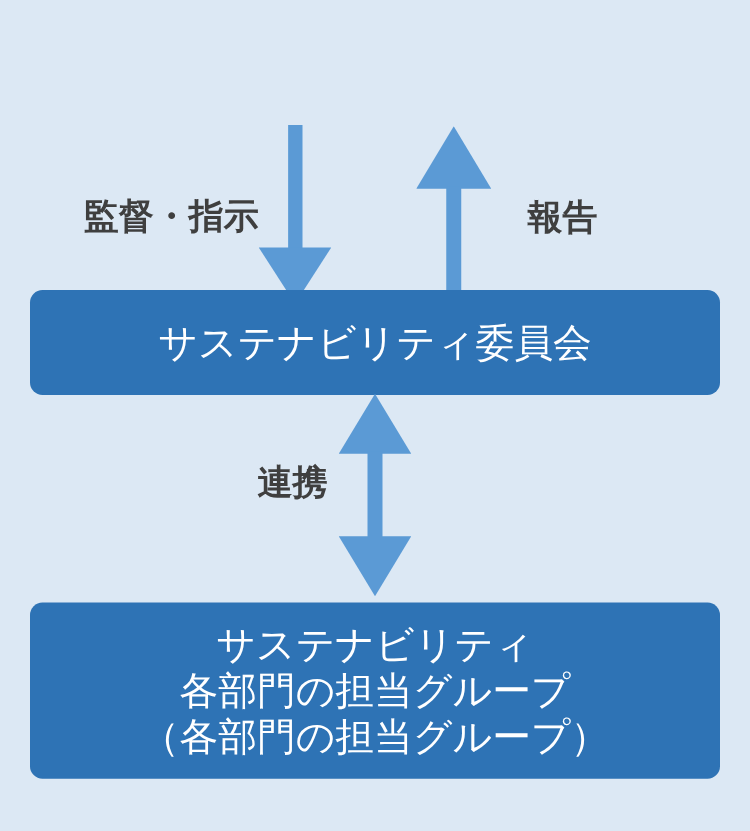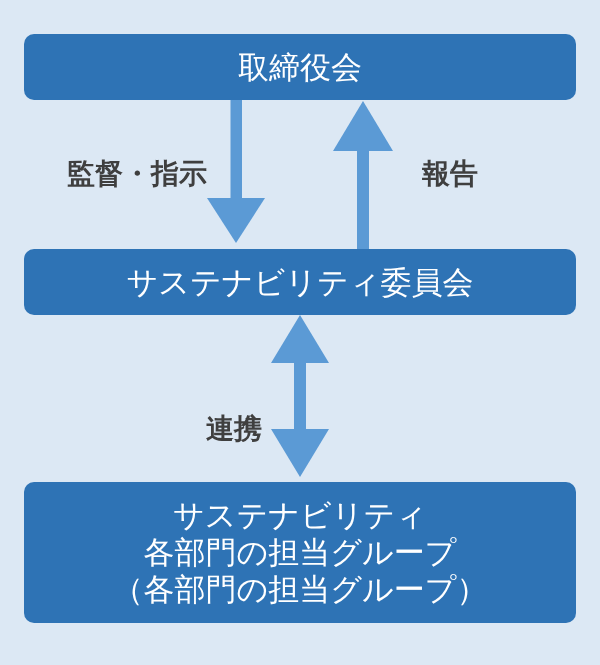--- a/index.html
+++ b/index.html
@@ -27,44 +27,41 @@
     color: #ffffff;
     display: flex;
     align-items: center;
     justify-content: center;
     text-align: center;
     font-size: 31px;
     font-weight: 400;
     line-height: 37px;
   }
   .box-top    { top: 34px;  height: 66px; }
-  .box-mid    { top: 249px; height: 66px; }
+  .box-mid    { top: 232px; height: 84px; }
   .box-bottom { top: 482px; height: 141px; justify-content: center; }
   .arrow { position: absolute; display: block; }
   .arrow polygon, .arrow rect { fill: var(--arrow); }
   .flow-label {
     position: absolute;
     color: var(--label);
     font-size: 28px;
     font-weight: 700;
     line-height: 30px;
     white-space: nowrap;
   }
   .label-supervise   { left: 67px;  top: 159px; font-family: Liberation Serif, serif; }
   .label-report      { left: 398px; top: 159px; margin-left: 24px; }
-  .label-collaborate { left: 206px; top: 371px; margin-top: 43px; }
+  .label-collaborate { left: 206px; top: 371px; }
 </style>
 </head>
 <body>
 
 <div class="canvas">
 
-  <div class="box box-top">
-    <span>取締役会</span>
-  </div>
 
   <svg class="arrow" style="left:207px; top:100px;" width="58" height="143" viewBox="0 0 58 143" aria-hidden="true">
     <rect x="23.5" y="0" width="11.5" height="100"></rect>
     <polygon points="0,98 58,98 29,143"></polygon>
   </svg>
 
   <svg class="arrow" style="left:333px; top:101px;" width="60" height="148" viewBox="0 0 60 148" aria-hidden="true">
     <polygon points="30,0 0,50 60,50"></polygon>
     <rect x="24" y="48" width="12" height="100"></rect>
   </svg>

